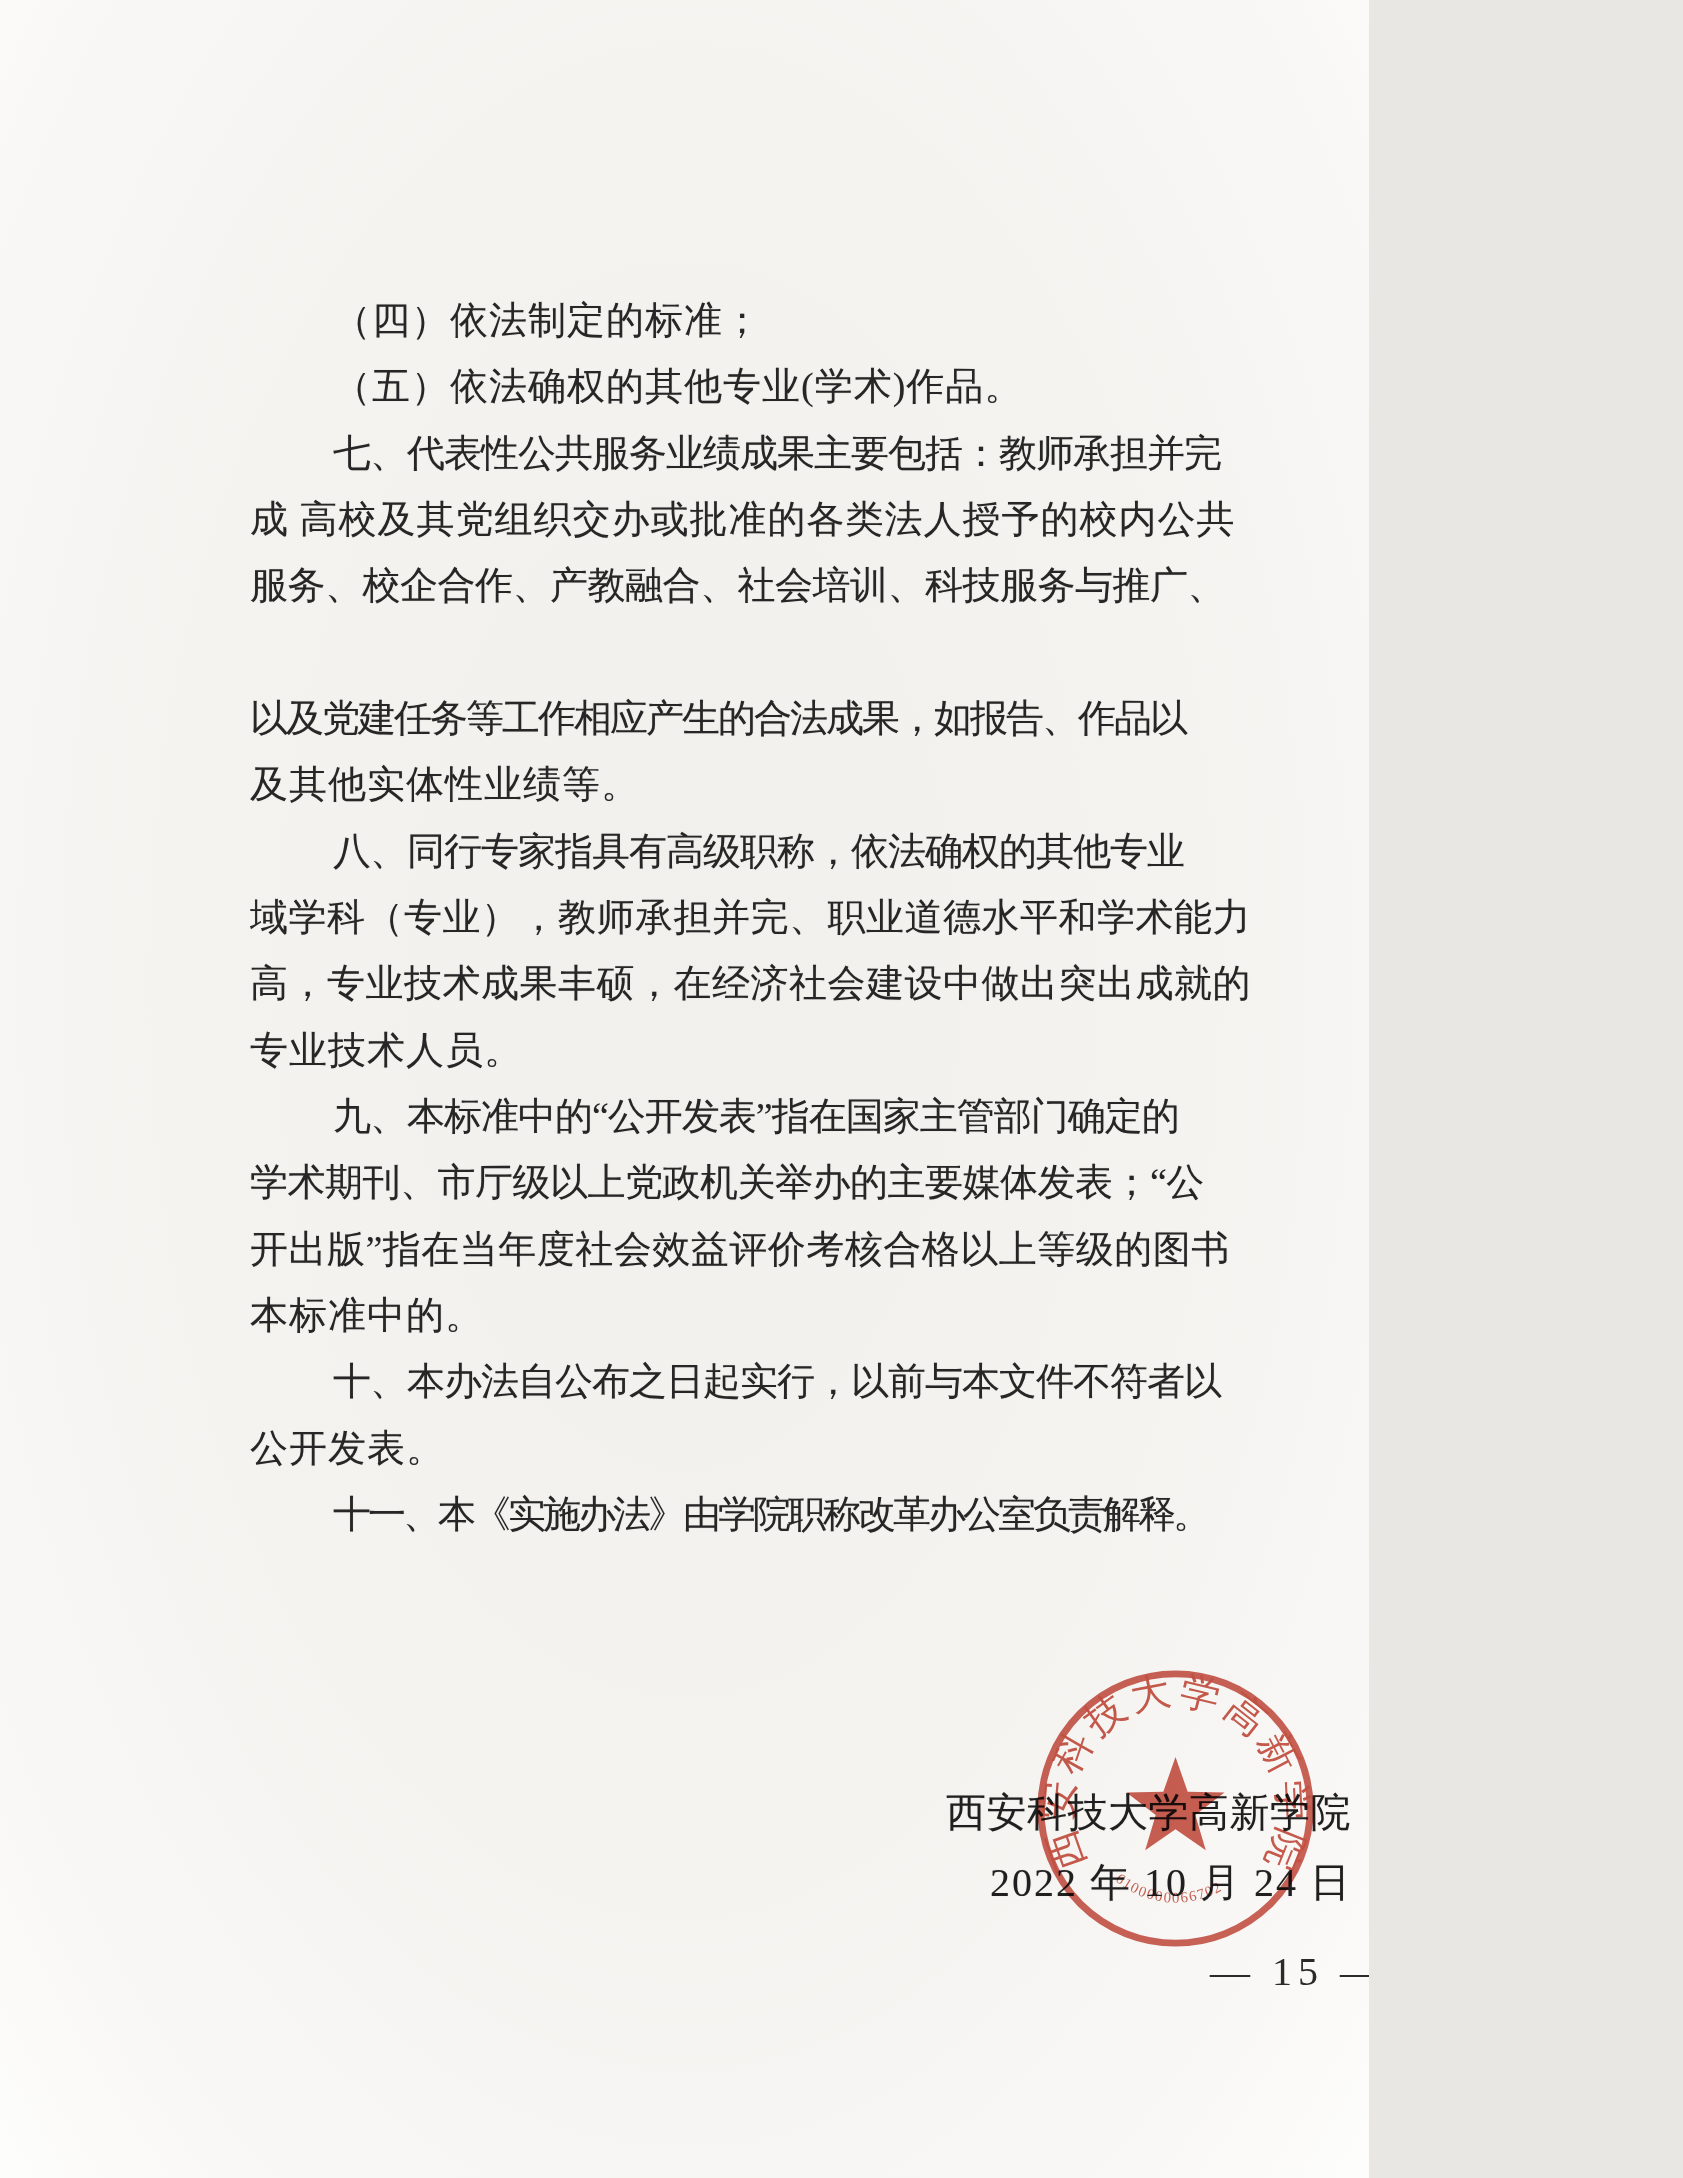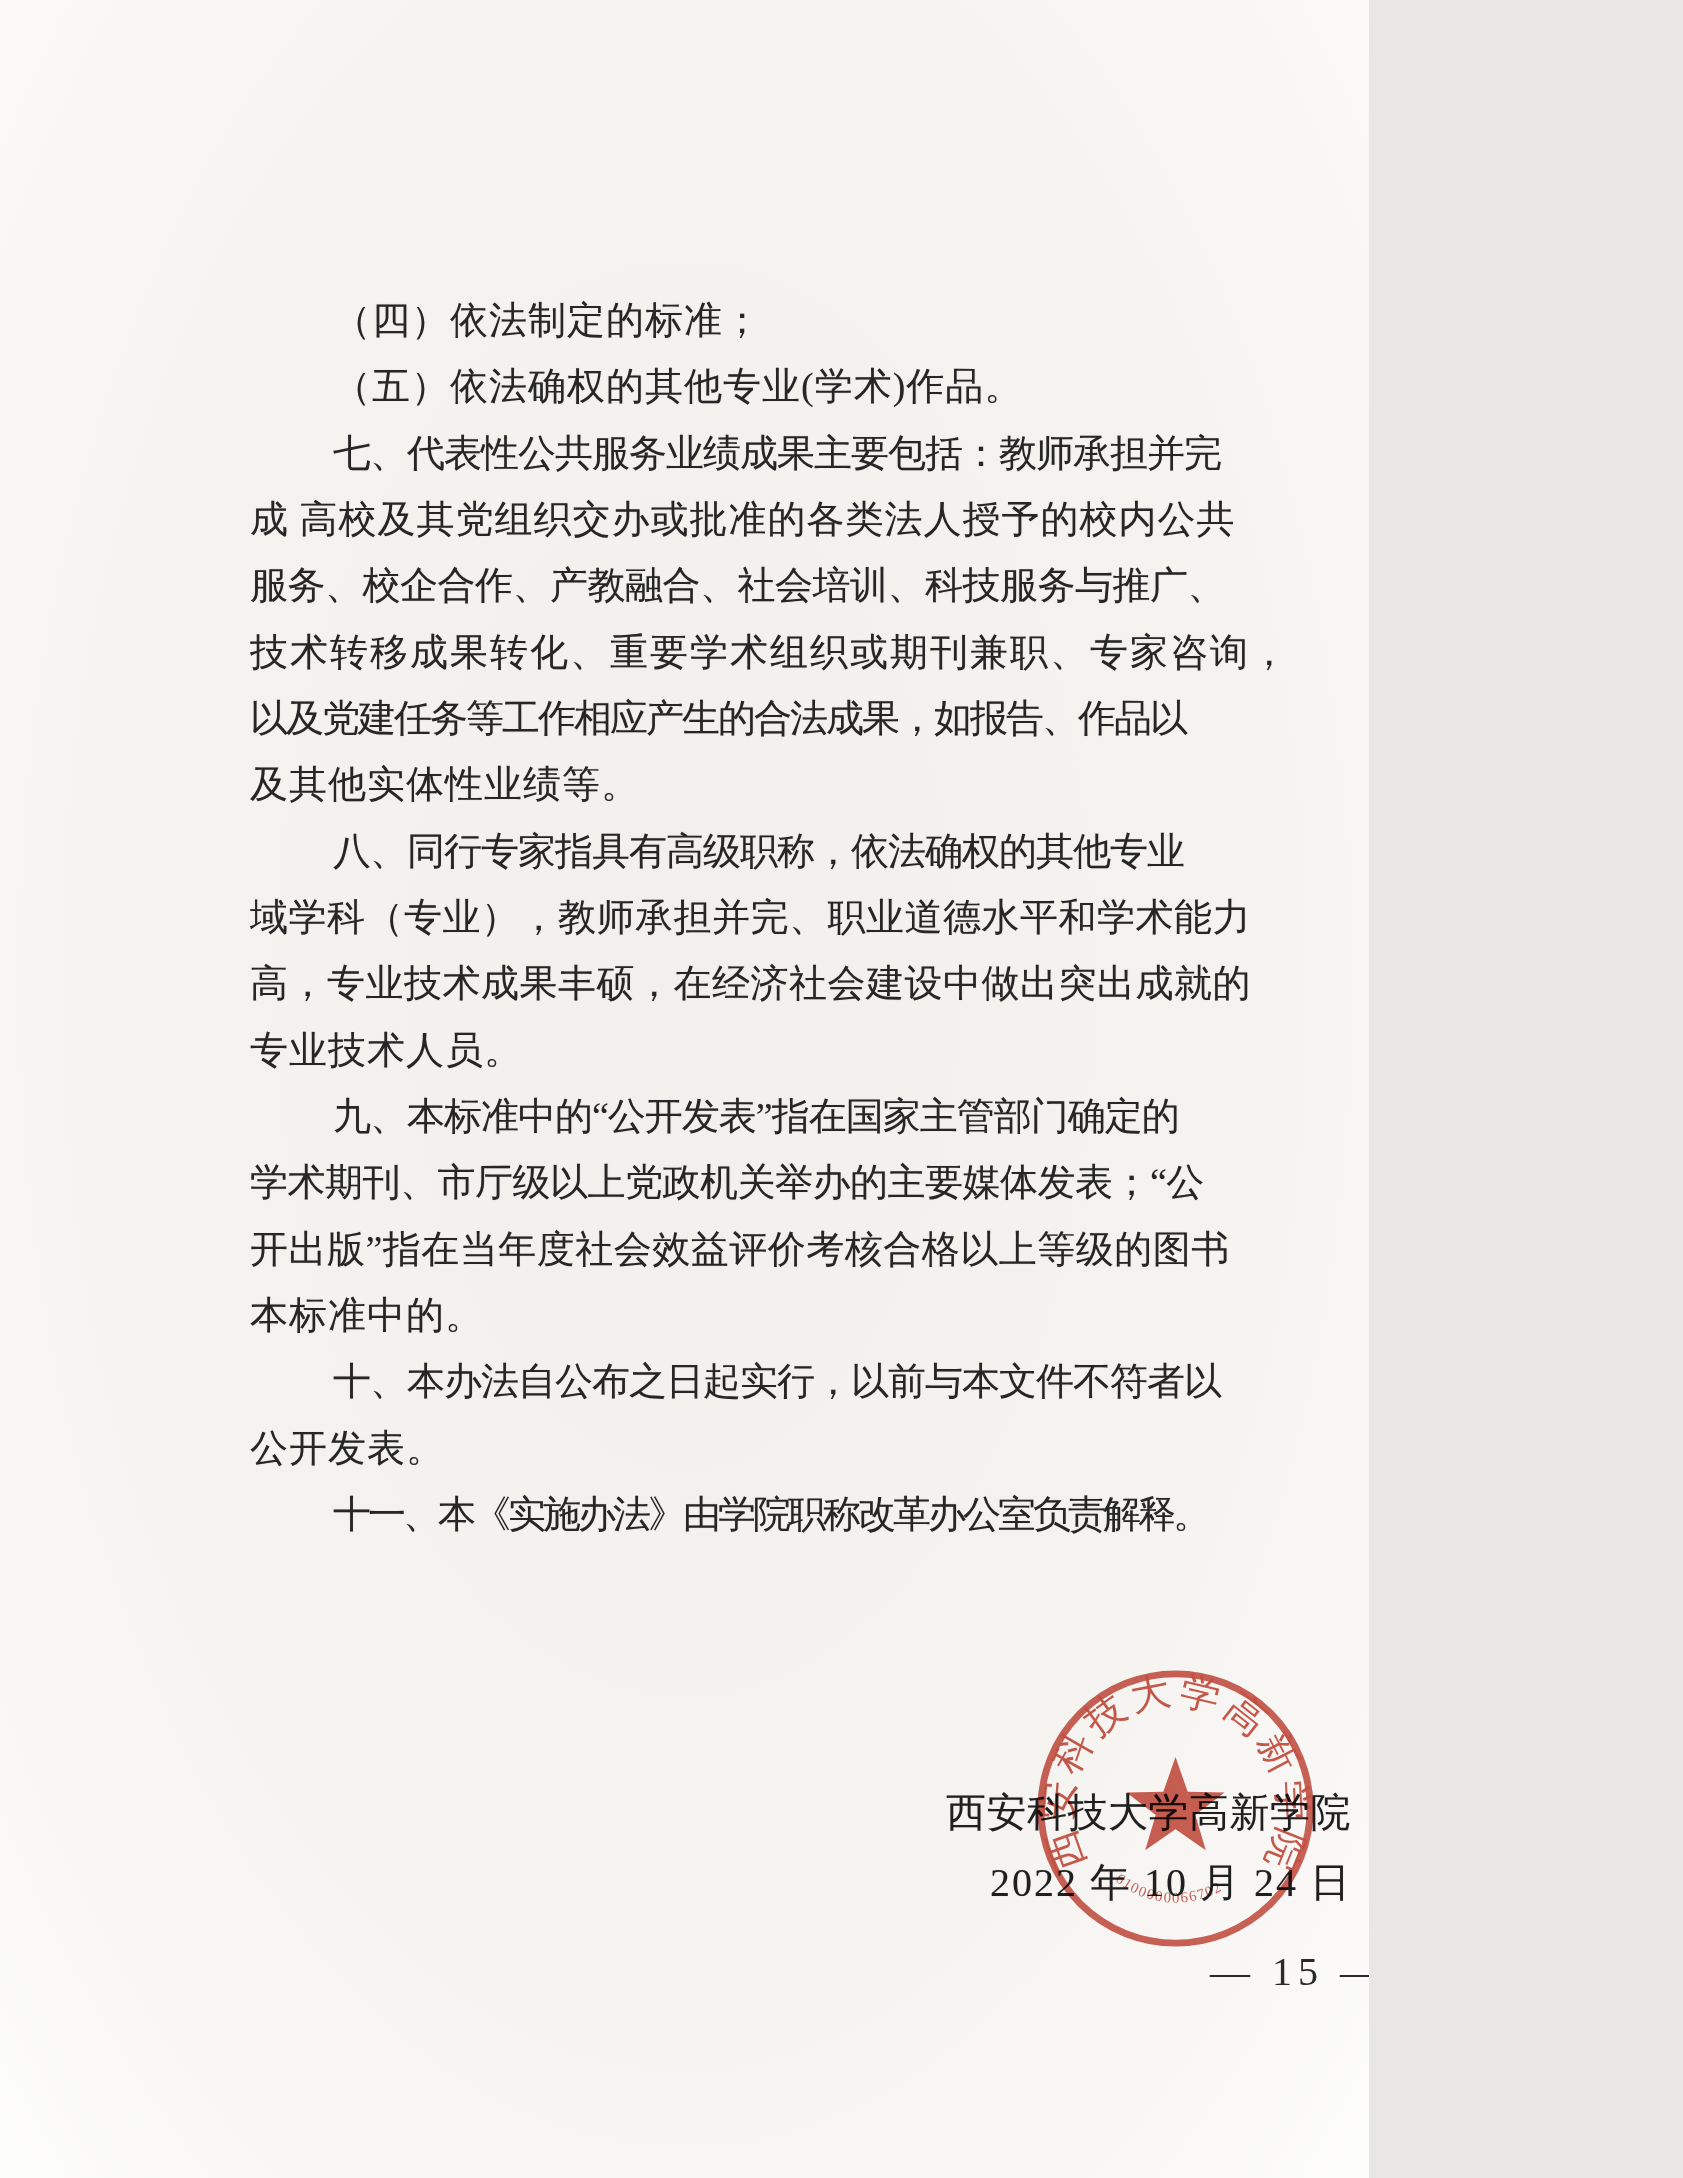--- a/index.html
+++ b/index.html
@@ -53,21 +53,20 @@
 </head>
 <body>
 
 <div class="page">
 
   <div class="doc-line indent" style="top:297px">（四）依法制定的标准；</div>
   <div class="doc-line indent" style="top:430px;letter-spacing:-1px">七、代表性公共服务业绩成果主要包括：教师承担并完</div>
   <div class="doc-line indent" style="top:363px">（五）依法确权的其他专业(学术)作品。</div>
   <div class="doc-line" style="top:496px">成 高校及其党组织交办或批准的各类法人授予的校内公共</div>
   <div class="doc-line" style="top:562px;letter-spacing:-0.5px">服务、校企合作、产教融合、社会培训、科技服务与推广、</div>
-  <div class="doc-line" style="top:629px;letter-spacing:2px">技术转移成果转化、重要学术组织或期刊兼职、专家咨询，</div>
   <div class="doc-line" style="top:695px;letter-spacing:-2px">以及党建任务等工作相应产生的合法成果，如报告、作品以</div>
   <div class="doc-line" style="top:761px">及其他实体性业绩等。</div>
   <div class="doc-line indent" style="top:828px;letter-spacing:-1px">八、同行专家指具有高级职称，依法确权的其他专业</div>
   <div class="doc-line" style="top:894px;letter-spacing:0.5px">域学科（专业），教师承担并完、职业道德水平和学术能力</div>
   <div class="doc-line" style="top:960px;letter-spacing:0.5px">高，专业技术成果丰硕，在经济社会建设中做出突出成就的</div>
   <div class="doc-line indent" style="top:1093px;letter-spacing:-1px">九、本标准中的“公开发表”指在国家主管部门确定的</div>
   <div class="doc-line" style="top:1027px">专业技术人员。</div>
   <div class="doc-line" style="top:1159px;letter-spacing:-0.5px">学术期刊、市厅级以上党政机关举办的主要媒体发表；“公</div>
   <div class="doc-line" style="top:1226px;letter-spacing:0.5px">开出版”指在当年度社会效益评价考核合格以上等级的图书</div>
   <div class="doc-line" style="top:1292px">本标准中的。</div>

